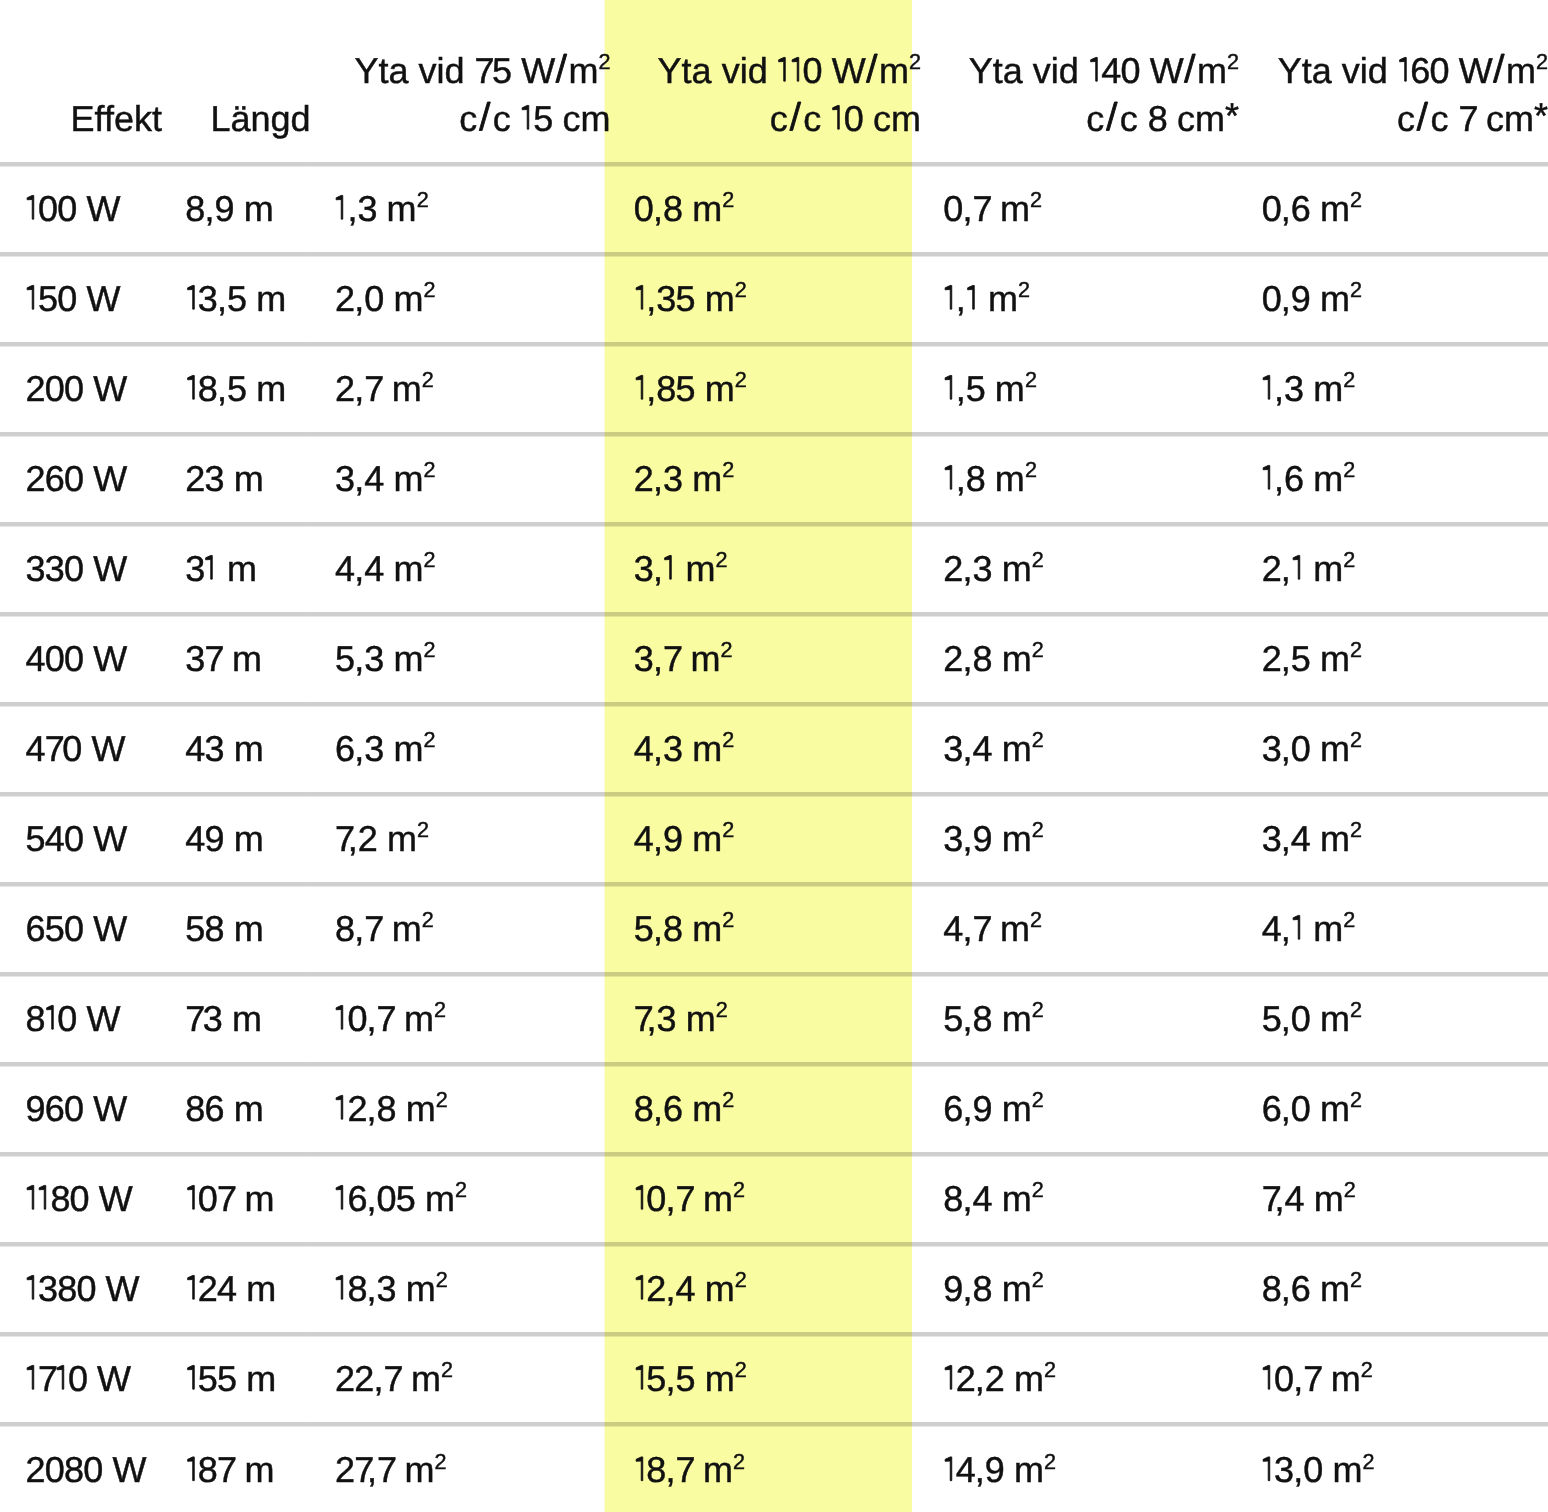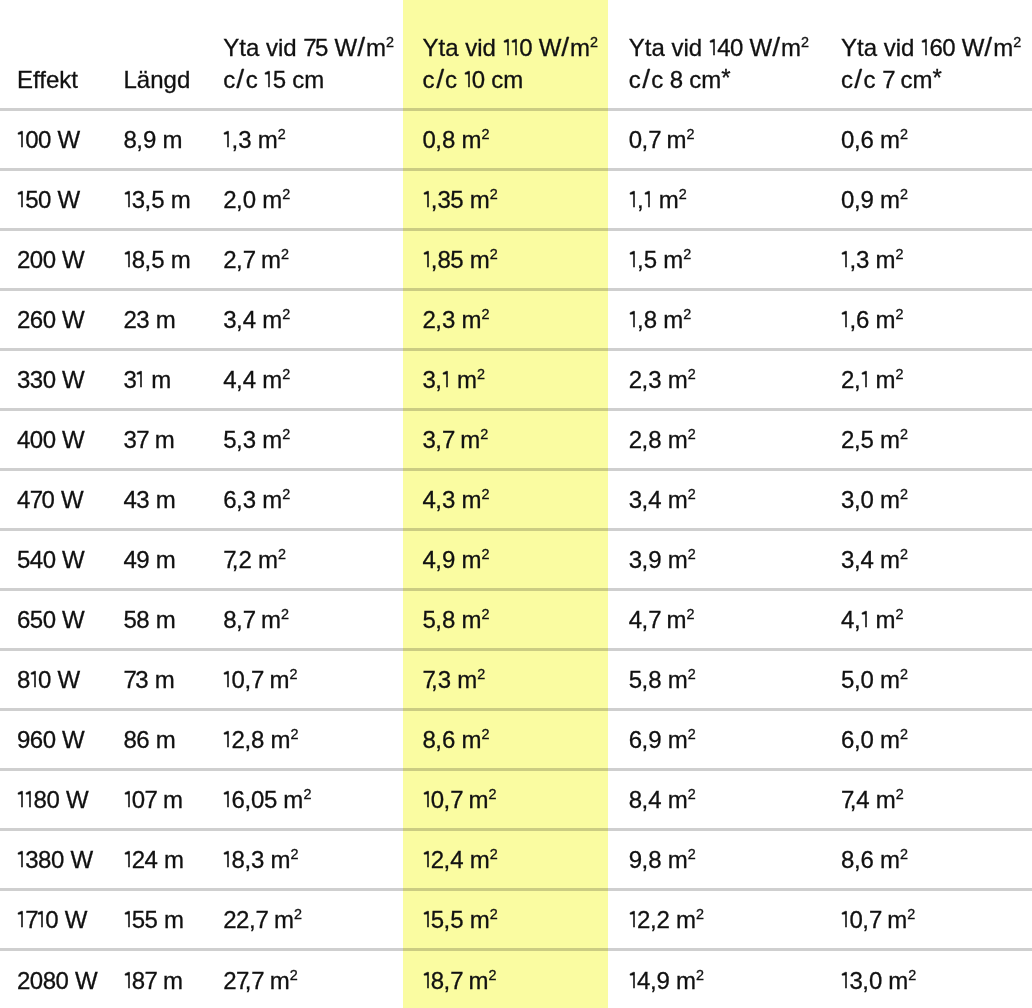--- a/index.html
+++ b/index.html
@@ -10,21 +10,21 @@
     font-family:"Liberation Sans",sans-serif;
     color:#111;
     -webkit-text-stroke:0.3px #111;
     -webkit-font-smoothing:antialiased;
   }
   #sheet{position:relative;width:1032px;height:1008px;}
   .hl{position:absolute;left:403px;top:0;width:205px;height:1008px;background:#fafca1;}
   table{position:relative;border-collapse:collapse;width:1032px;table-layout:fixed;}
   col.c0{width:108px}col.c1{width:99px}col.c2{width:200px}col.c3{width:207px}col.c4{width:212px}col.c5{width:206px}
   th,td{padding:0;margin:0;text-align:left;font-weight:normal;vertical-align:bottom;}
-  thead th{height:109px;box-sizing:border-box;font-size:24px;line-height:32px;padding-bottom:12px;}
+  thead th{height:109px;box-sizing:border-box;font-size:24px;line-height:32px;padding-bottom:12px;text-align:right;}
   tbody td{height:60px;box-sizing:border-box;font-size:24px;line-height:57px;border-top:3px solid rgba(0,0,0,0.188);}
   .pad{padding-left:16px}
   .p0{padding-left:17px}.p1{padding-left:15.5px}.p2{padding-left:16.3px}
   .p3{padding-left:15.5px}.p4{padding-left:14.8px}.p5{padding-left:15.1px}
   sup{font-size:14.4px;line-height:0;vertical-align:baseline;position:relative;top:-8.8px;}
   .one{display:inline-block;width:8.3px;height:16.7px;vertical-align:baseline;overflow:visible;}
   .slash{display:inline-block;width:10.4px;height:19px;vertical-align:baseline;position:relative;top:0.7px;overflow:visible;}
   .one path,.slash path{fill:currentColor;stroke:currentColor;stroke-width:6;}
   .k7{letter-spacing:-1.7px;}
   .k7c{letter-spacing:-4.8px;}

